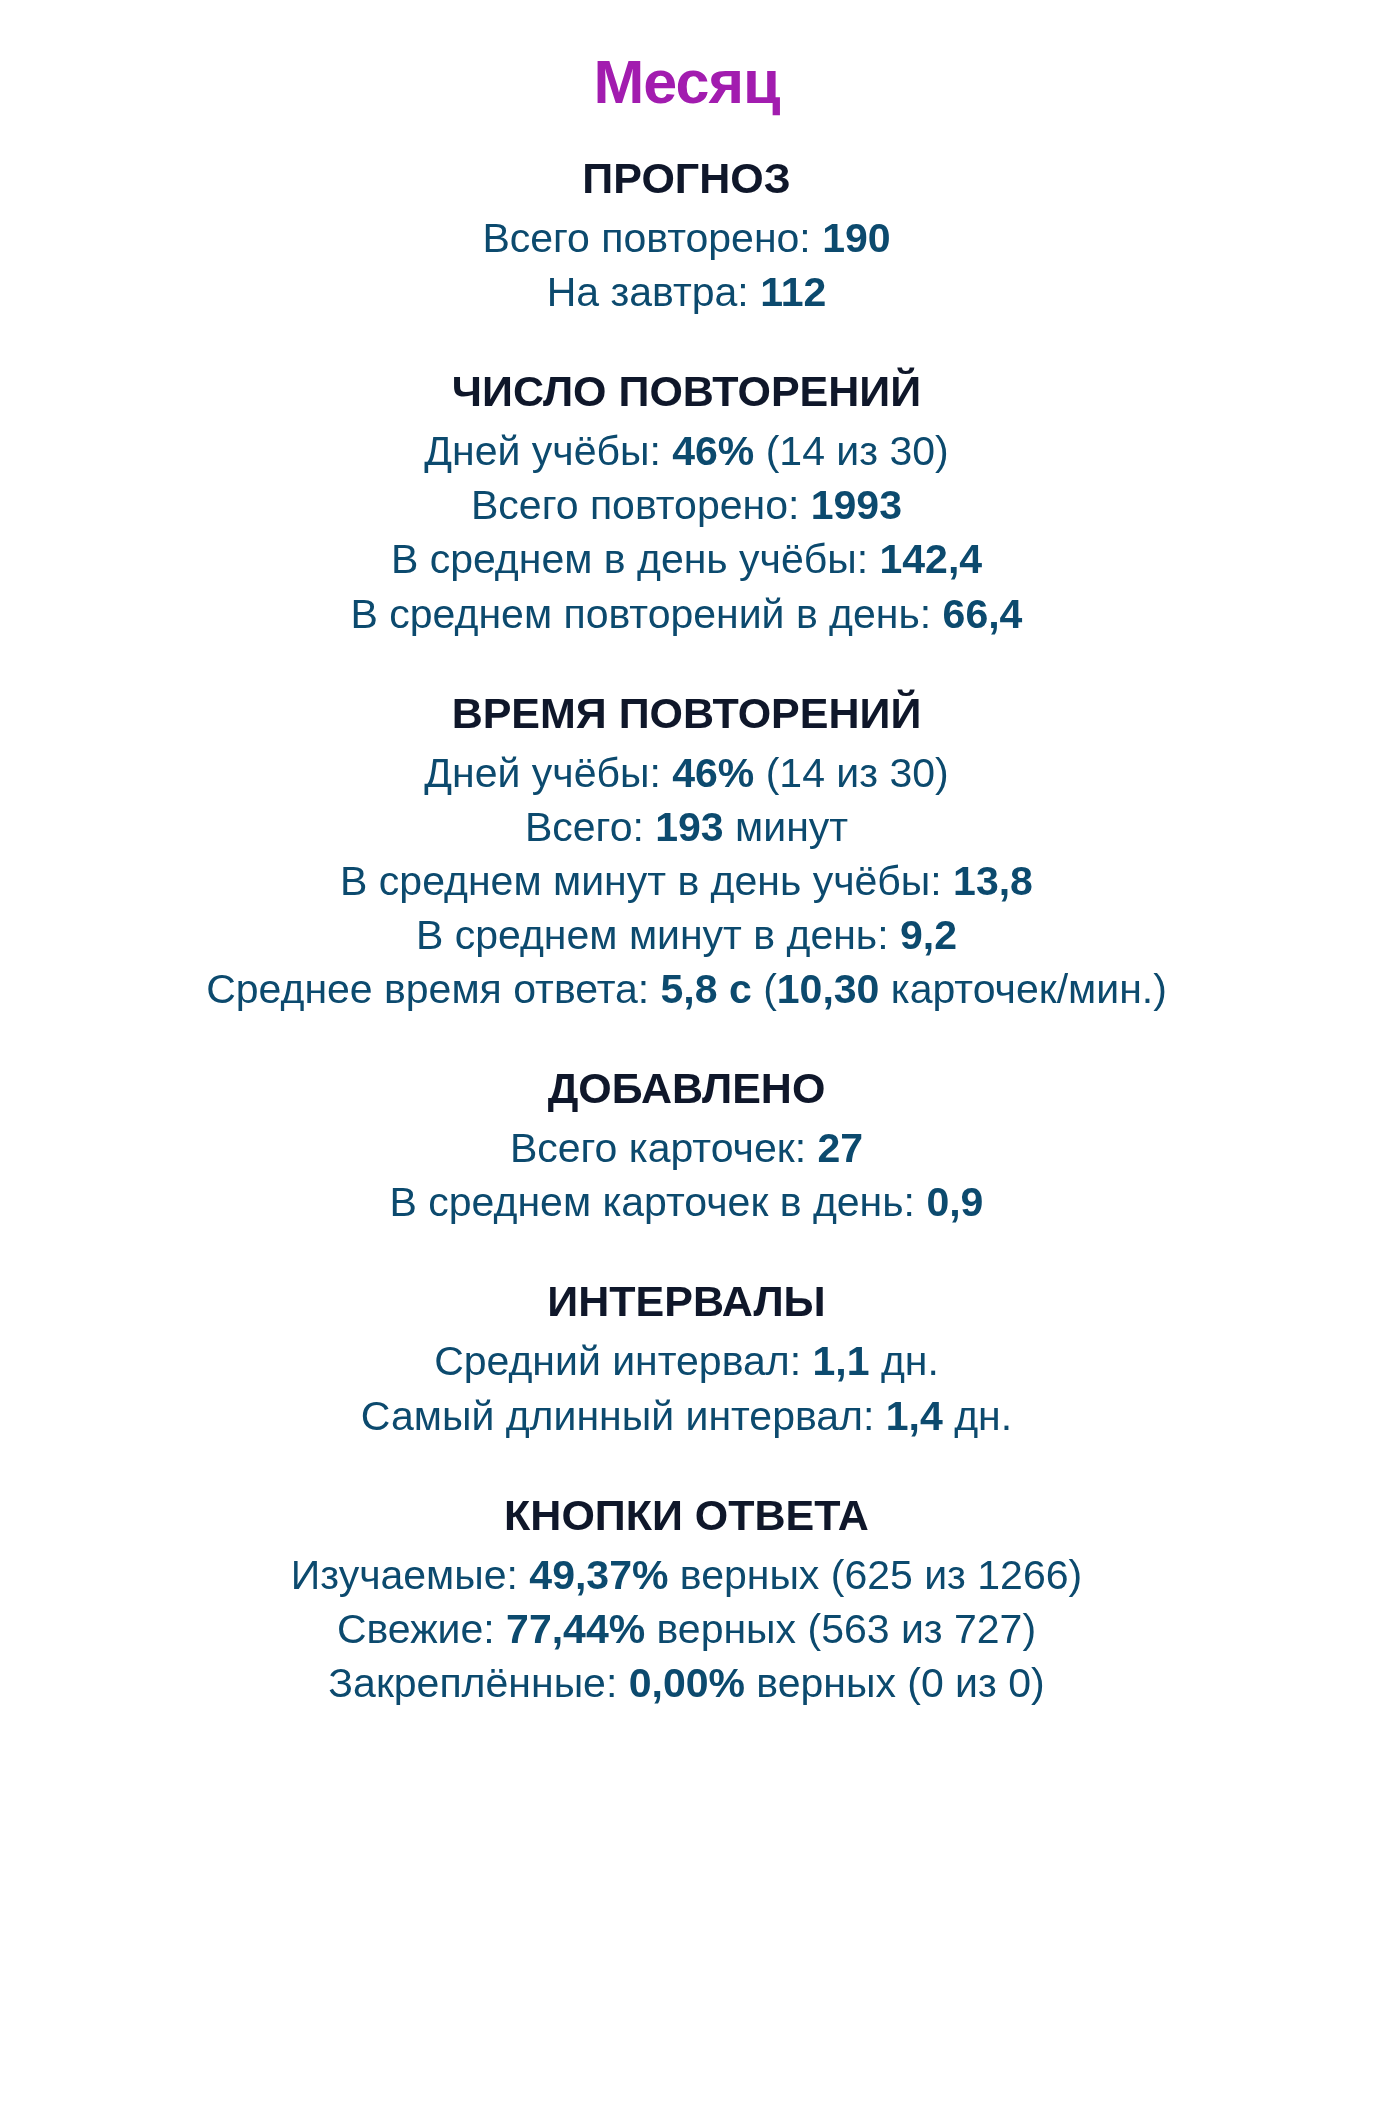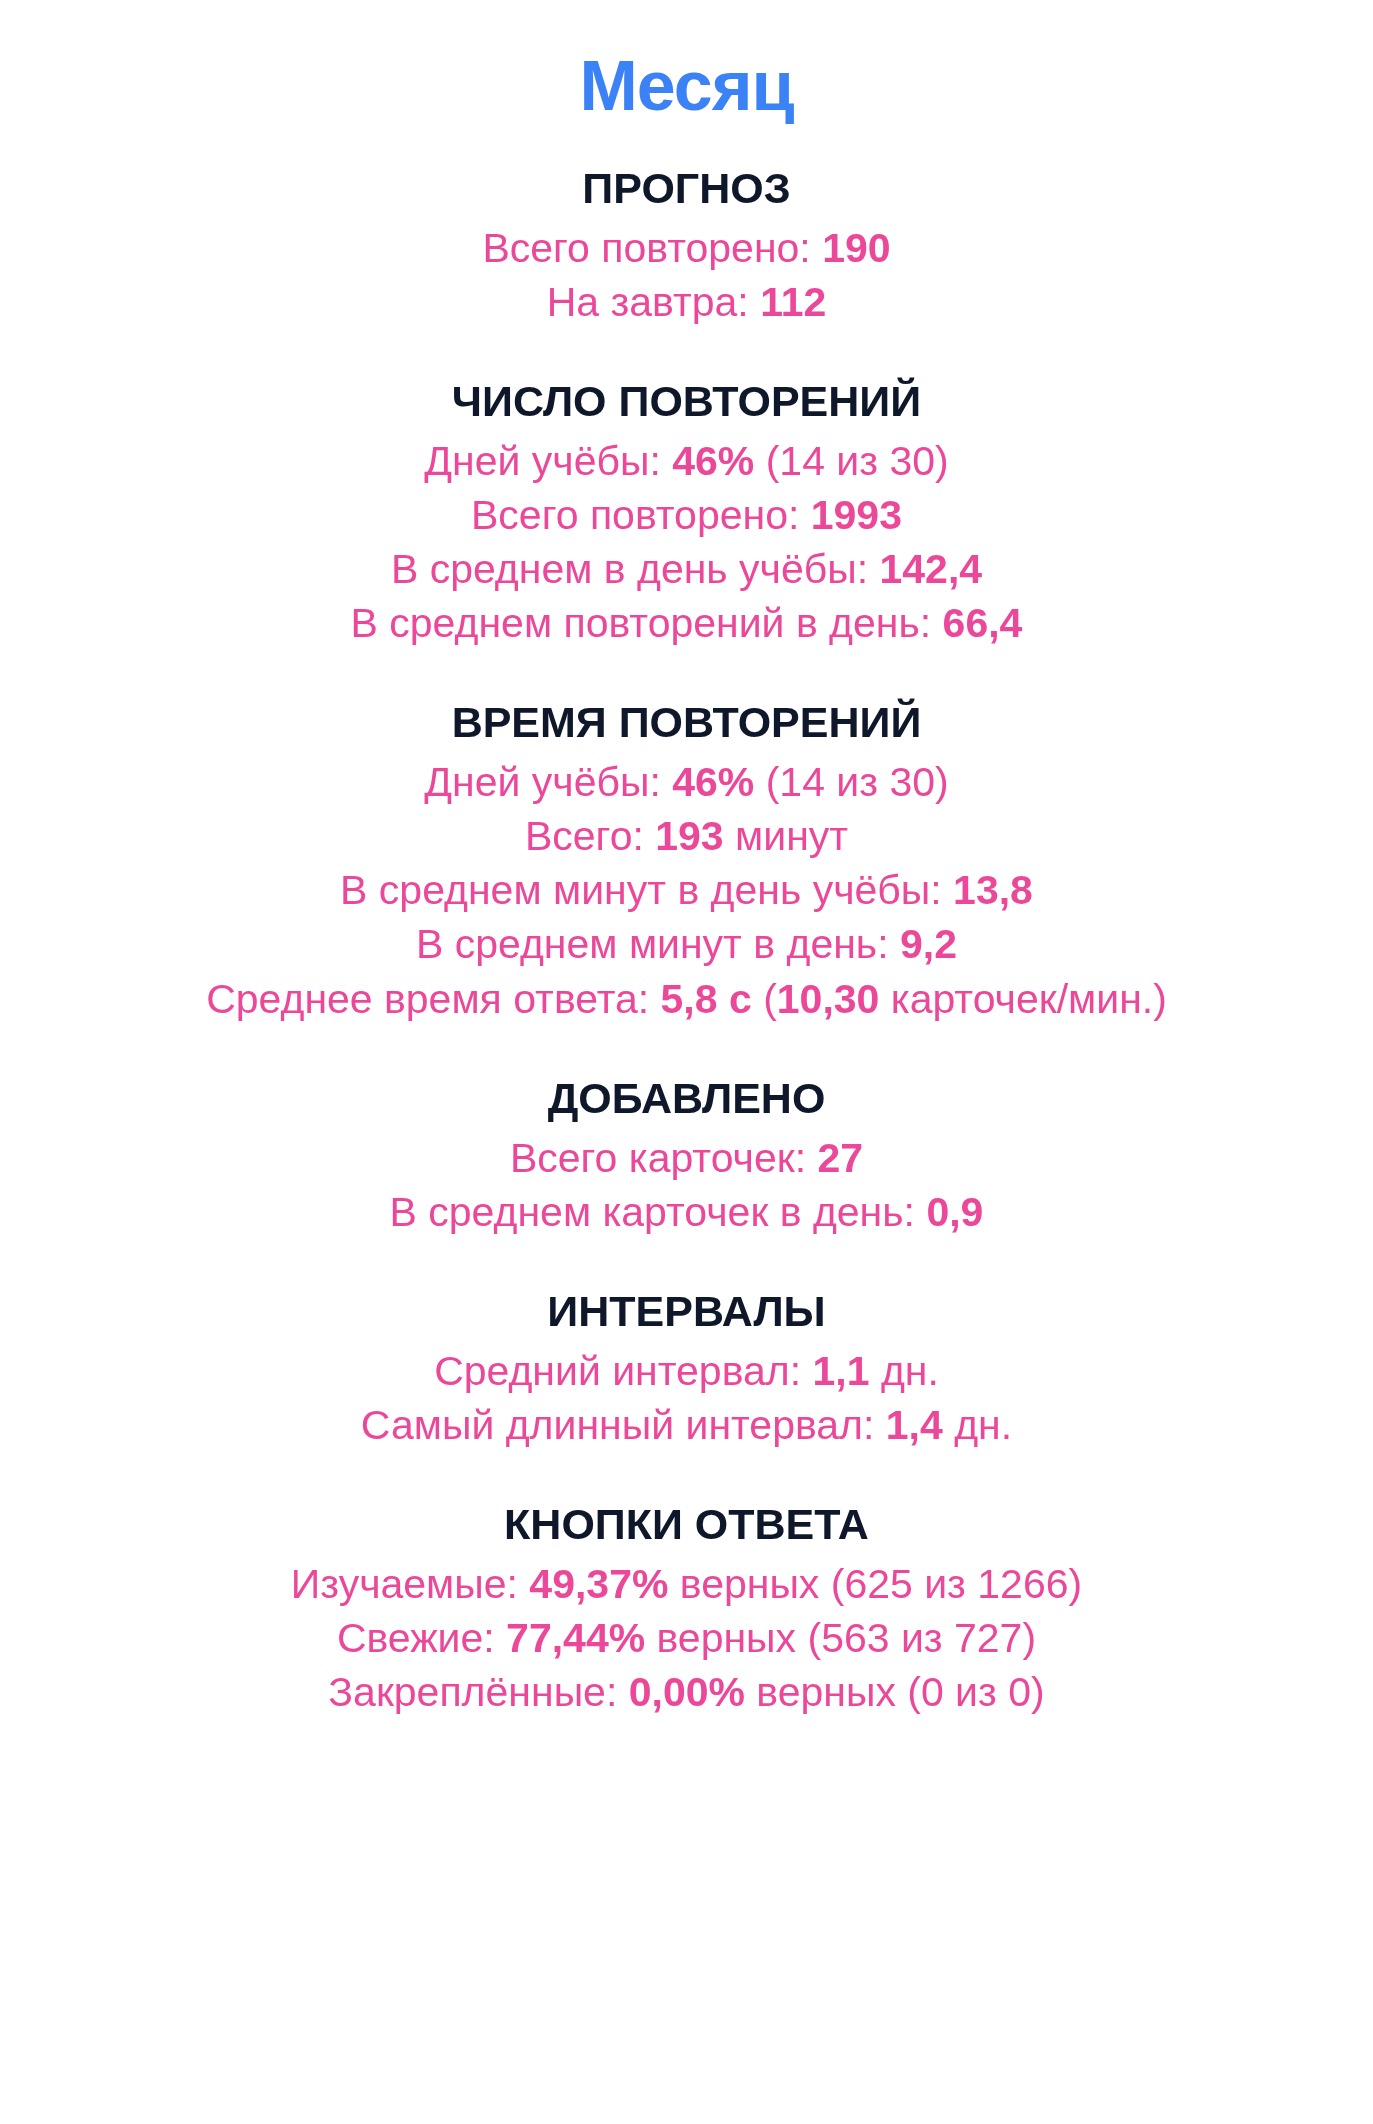--- a/index.html
+++ b/index.html
@@ -14,42 +14,42 @@
     color: #111111;
     -webkit-font-smoothing: antialiased;
   }
   .page {
     width: 1373px;
     box-sizing: border-box;
     padding: 30px 40px 40px 40px;
     text-align: center;
   }
   .page-title {
-    font-size: 70px;
+    font-size: 61px;
     font-weight: bold;
     line-height: 1.05;
     letter-spacing: -1px;
     margin: 20px 0 40px 0;
-    color: #3b82f6;
+    color: #a21caf;
   }
   .section {
     margin-bottom: 48px;
   }
   .section-title {
     font-size: 43px;
     font-weight: bold;
     letter-spacing: 0px;
     margin-bottom: 8px;
     color: #0f172a;
   }
   .stat-line {
     font-size: 41px;
     line-height: 1.32;
     font-weight: normal;
-    color: #ec4899;
+    color: #0c4a6e;
     white-space: nowrap;
   }
   .stat-line b {
     font-weight: bold;
   }
   .stat-line .muted {
     font-weight: normal;
   }
 </style>
 </head>

